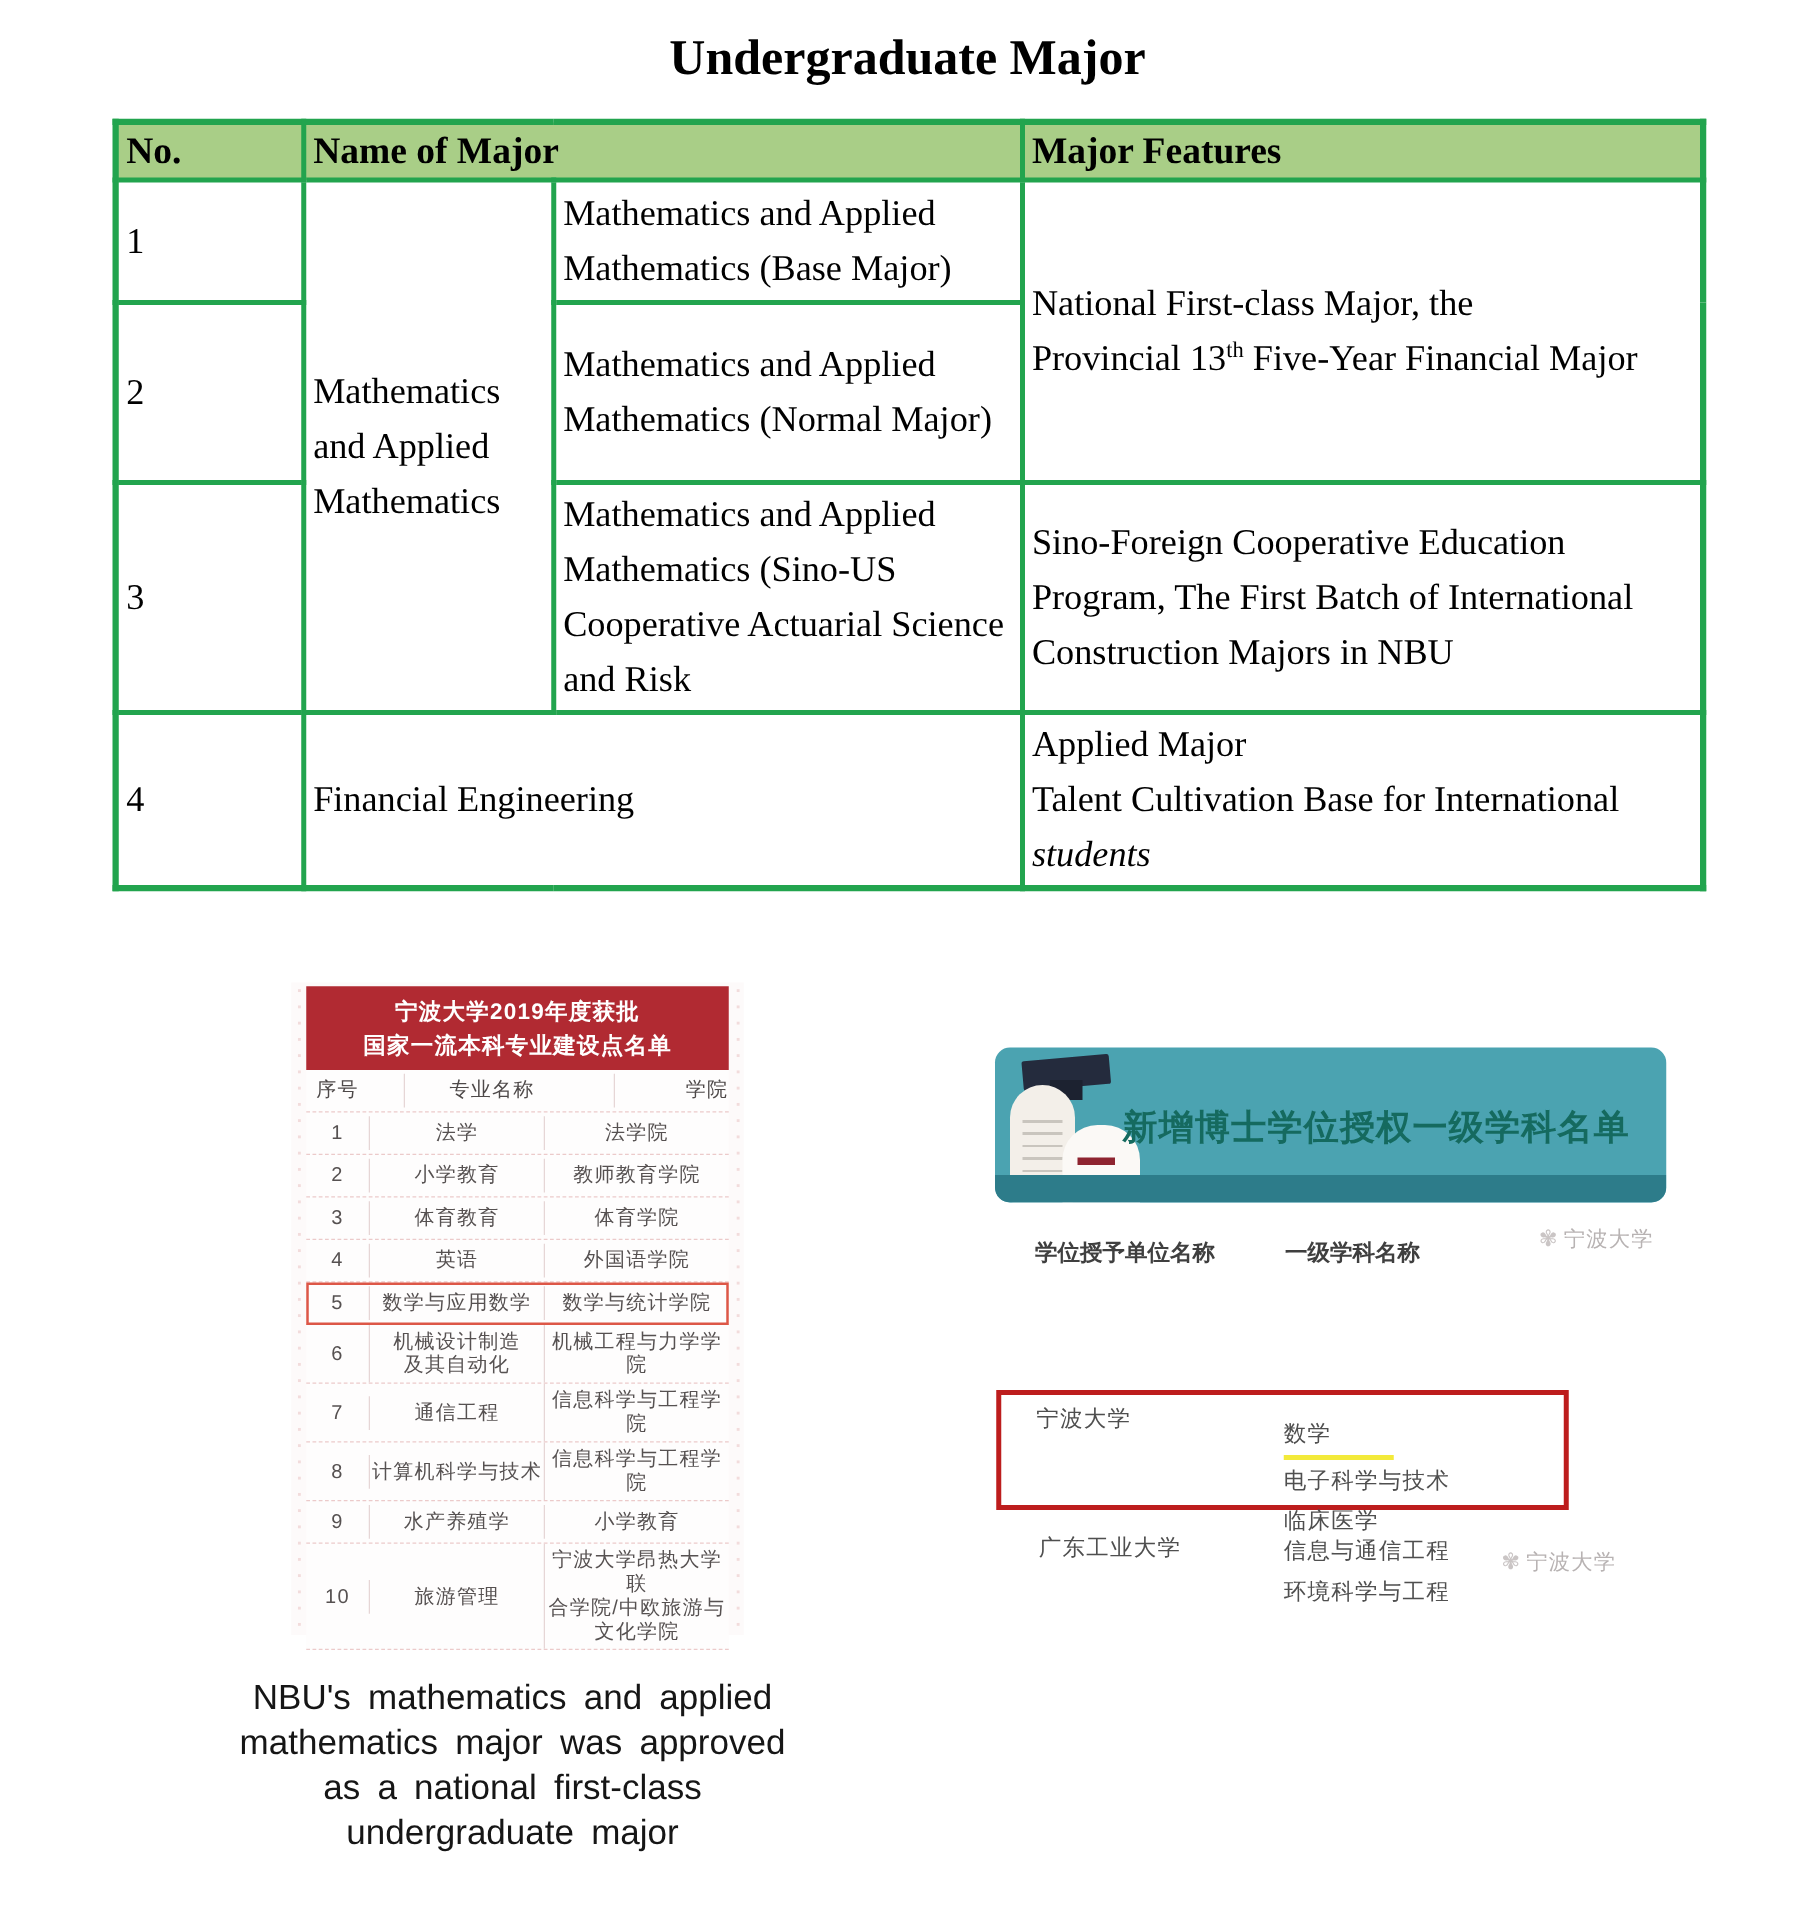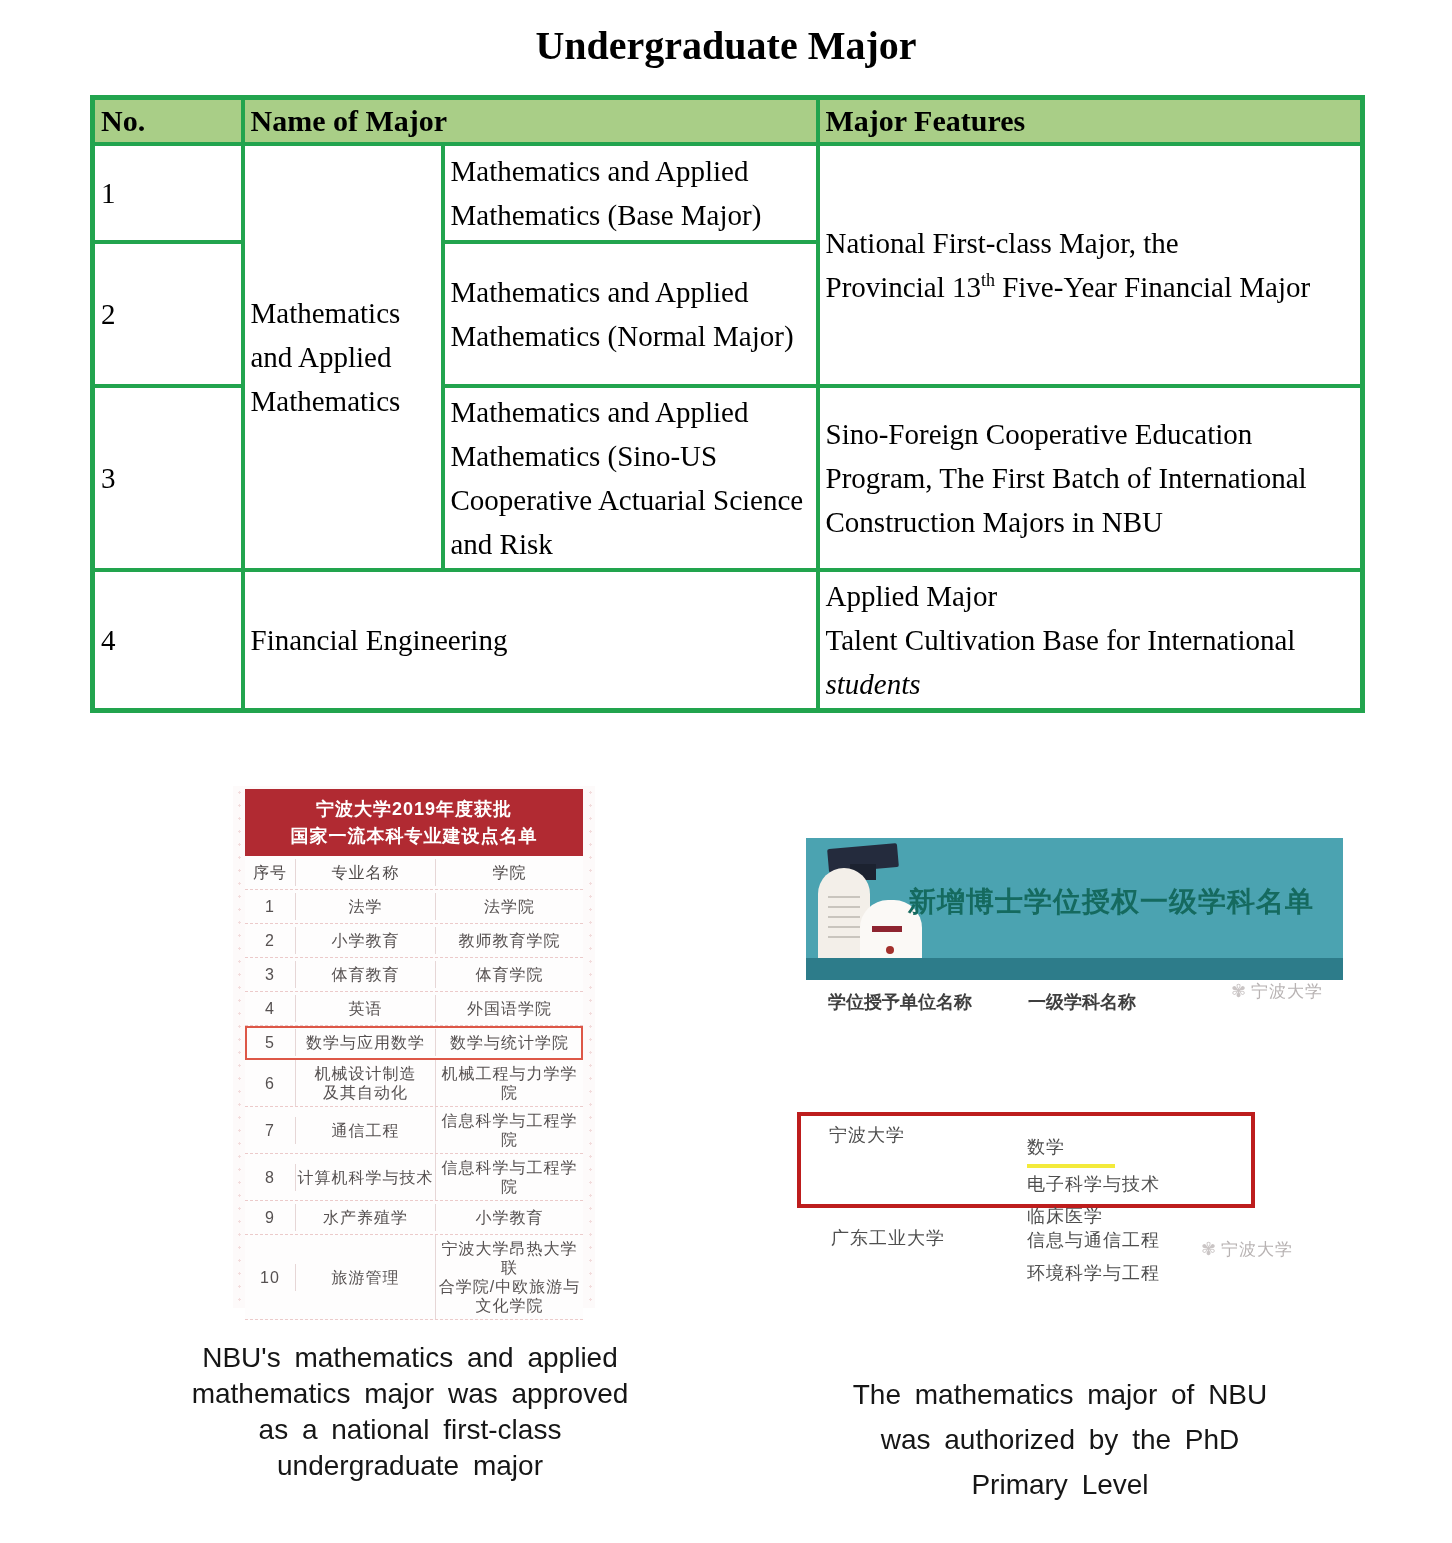--- a/index.html
+++ b/index.html
@@ -43,27 +43,27 @@
     background-size:13px 13px;font-family:"Liberation Sans",sans-serif;}
   .lf-inner{position:absolute;left:12px;top:3px;width:338px;background:#fefdfd;}
   .lf-header{background:var(--red-header);color:#ffffff;text-align:center;font-weight:bold;
     font-size:18px;line-height:27px;padding:7px 4px 6px 4px;letter-spacing:1px;}
   .lf-table{width:100%;}
   .lf-row{display:grid;grid-template-columns:50px 140px 148px;align-items:center;
     min-height:34px;border-bottom:1px dashed #eccaca;text-align:center;
     font-size:16px;color:#565151;letter-spacing:1px;}
   .lf-row > div{padding:4px 1px;line-height:19px;}
   .lf-row > div:nth-child(2),.lf-row > div:nth-child(3){border-left:1px solid #e6d6d6;}
-  .lf-row.colhdr{color:#4e4949;min-height:34px;}
+  .lf-row.colhdr{color:#4e4949;min-height:34px;gap:28px;}
   .lf-row.highlight{outline:2px solid var(--highlight-outline);outline-offset:-2px;}
 
   
   .right-figure{position:absolute;left:793px;top:838px;width:552px;height:445px;
     font-family:"Liberation Sans",sans-serif;color:#4f4f4f;}
-  .banner{position:absolute;left:13px;top:0;width:537px;height:142px;background:var(--banner-teal);overflow:hidden;}
+  .banner{position:absolute;left:3px;top:0;width:537px;height:124px;background:var(--banner-teal);overflow:hidden;border-radius:12px;}
   .banner-strip{position:absolute;left:0;bottom:0;width:100%;height:22px;background:var(--banner-teal-dark);}
   .banner-title{position:absolute;left:102px;top:45px;font-size:28px;font-weight:bold;
     color:var(--banner-title);letter-spacing:1px;}
   .illus{position:absolute;left:8px;top:6px;width:110px;height:126px;}
   .grad-cap{position:absolute;left:14px;top:2px;width:70px;height:24px;background:#242b3d;
     transform:rotate(-5deg);border-radius:2px;}
   .grad-cap-base{position:absolute;left:36px;top:20px;width:26px;height:16px;background:#1c2230;}
   .scroll1{position:absolute;left:4px;top:24px;width:52px;height:94px;background:#f3efe9;
     border-radius:26px 26px 3px 3px;}
   .scroll2{position:absolute;left:46px;top:56px;width:62px;height:82px;background:#fbf9f6;
@@ -248,17 +248,14 @@
 环境科学与工程</div>
     <div class="watermark wm2">
       <span class="wm-icon">✾</span><span>宁波大学</span>
     </div>
   </div>
 
   <div class="caption caption-left">NBU's mathematics and applied
 mathematics major was approved
 as a national first-class
 undergraduate major</div>
-  <div class="caption caption-right">The mathematics major of NBU
-was authorized by the PhD
-Primary Level</div>
 
 </div>
 
 </body></html>

